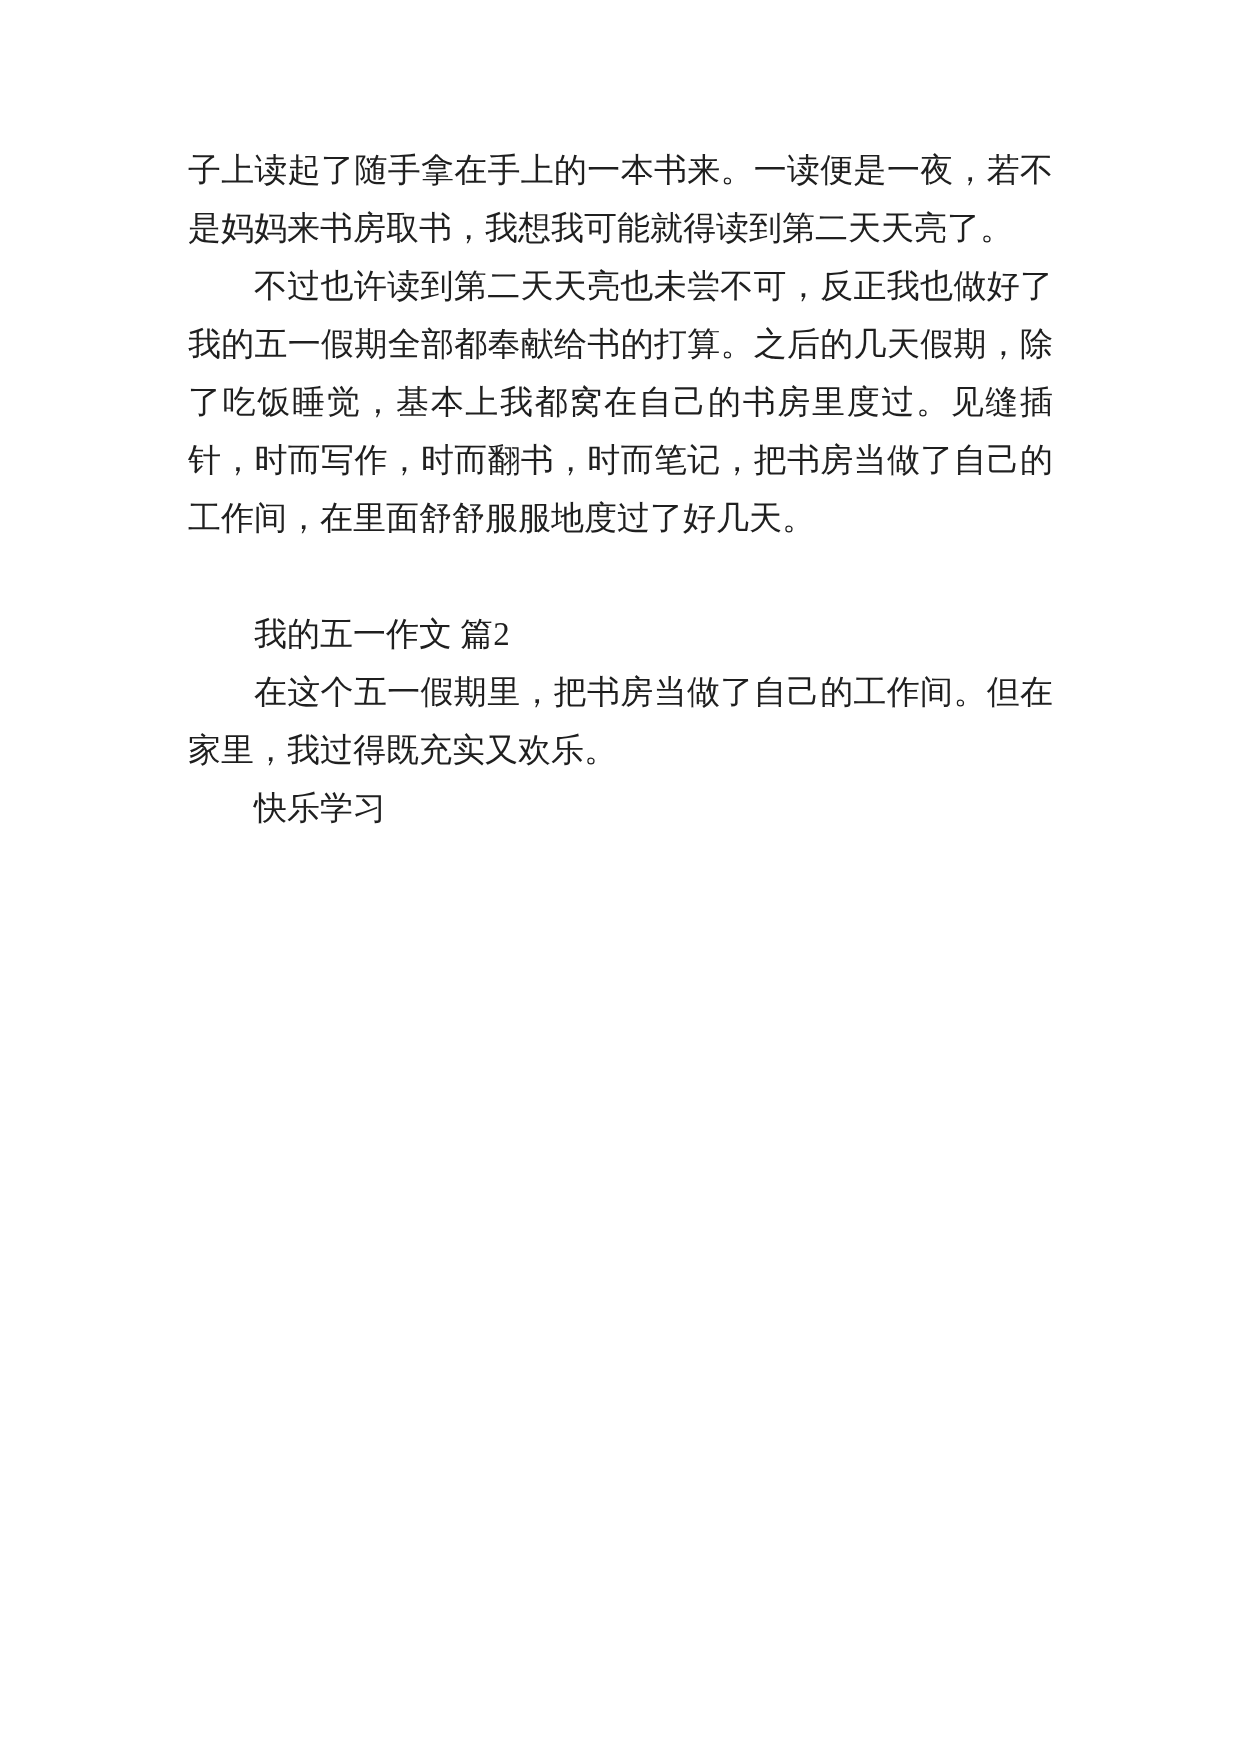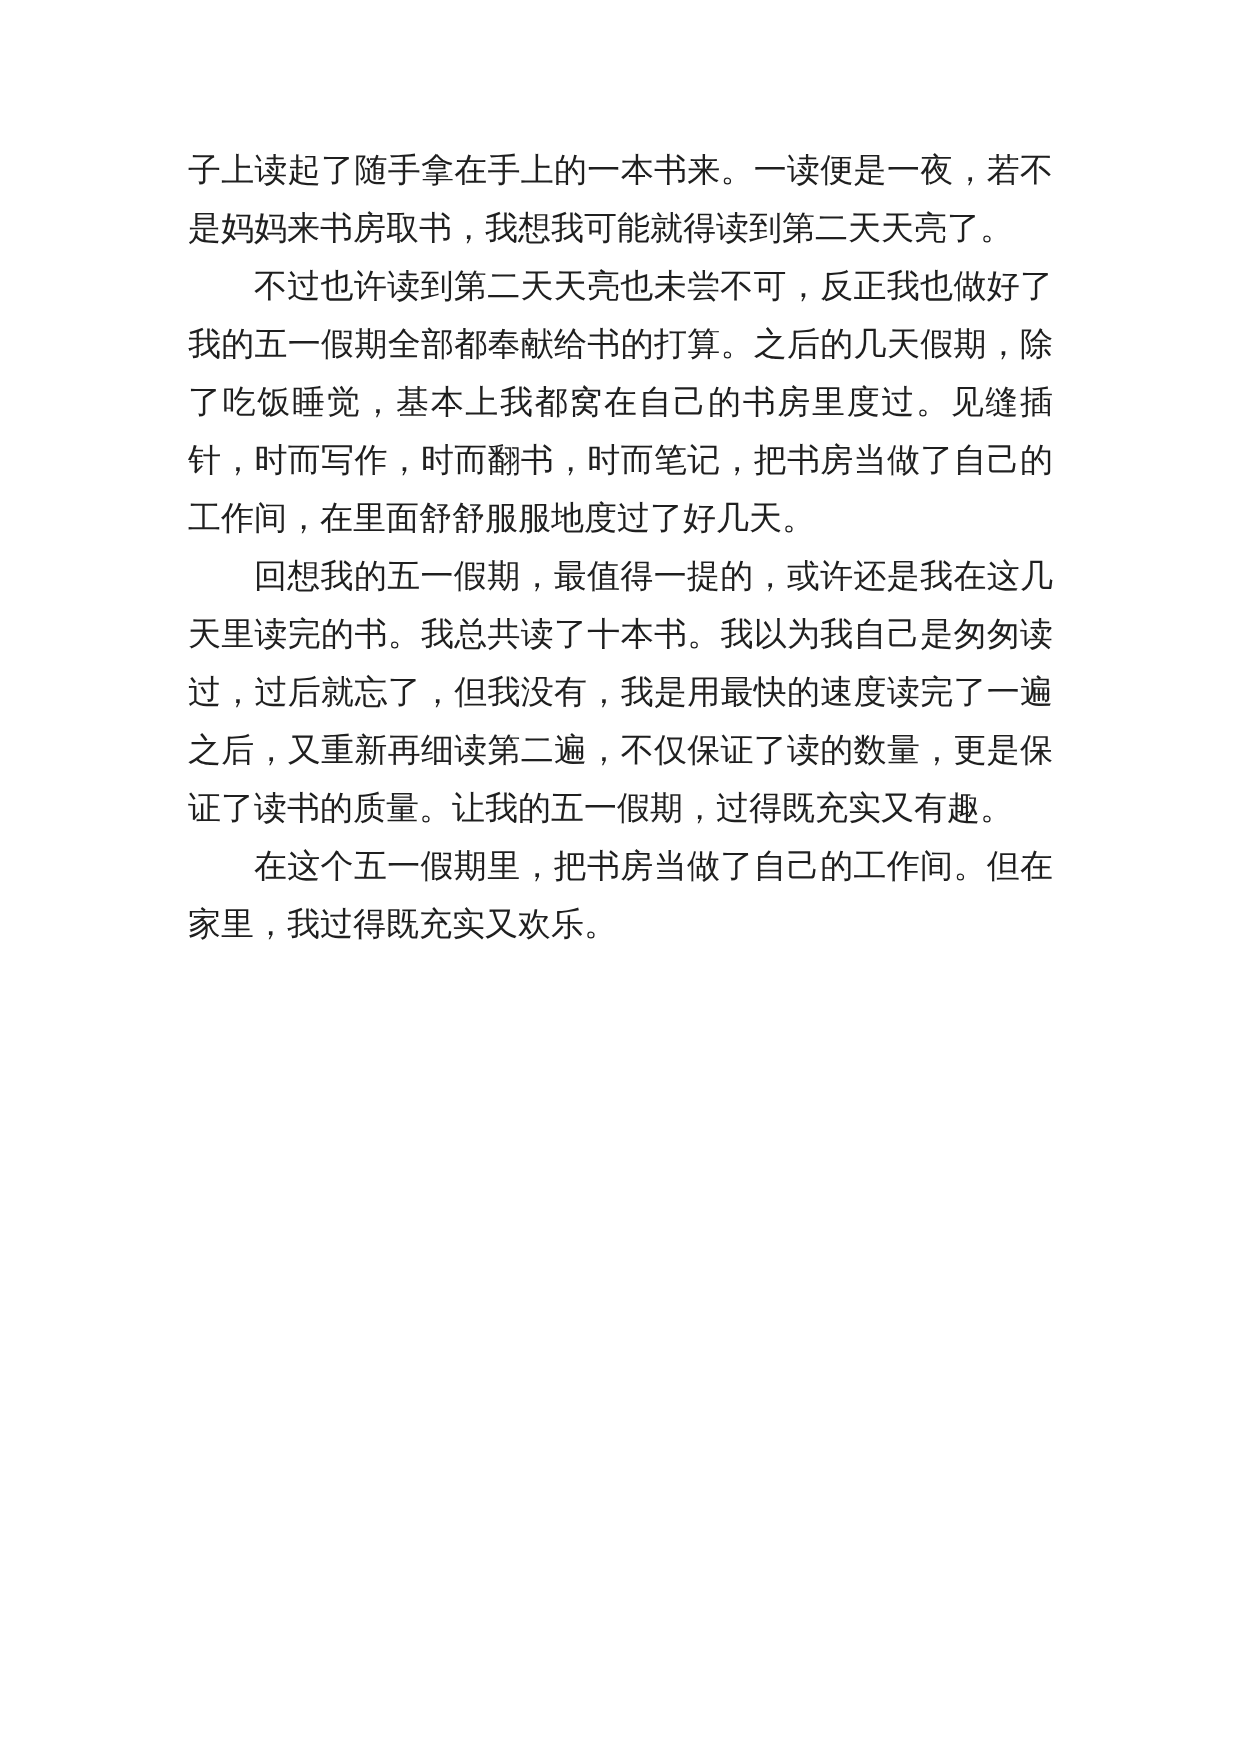--- a/index.html
+++ b/index.html
@@ -46,16 +46,17 @@
     text-align: left;
   }
 </style>
 </head>
 <body>
 
 <div class="page">
   <div class="doc">
     <p class="block no-indent">子上读起了随手拿在手上的一本书来。一读便是一夜，若不是妈妈来书房取书，我想我可能就得读到第二天天亮了。</p>
     <p class="block indent">不过也许读到第二天天亮也未尝不可，反正我也做好了我的五一假期全部都奉献给书的打算。之后的几天假期，除了吃饭睡觉，基本上我都窝在自己的书房里度过。见缝插针，时而写作，时而翻书，时而笔记，把书房当做了自己的工作间，在里面舒舒服服地度过了好几天。</p>
-    <p class="block indent">回想我的五一假期，最值得一提的，或许还是我在这几天里读完的书。我总共读了十本书。我以为我自己是匆匆读过，过后就忘了，但我没有，我是用最快的速度读完了一遍之后，又重新再细读第二遍，不仅保证了读的数量，更是保证了读书的质量。让我的五一假期，过得既充实又有趣。</p>
+    <p class="block indent heading gap-above">我的五一作文 篇2</p>
     <p class="block indent">在这个五一假期里，把书房当做了自己的工作间。但在家里，我过得既充实又欢乐。</p>
+    <p class="block indent subheading">快乐学习</p>
   </div>
 </div>
 
 </body></html>

